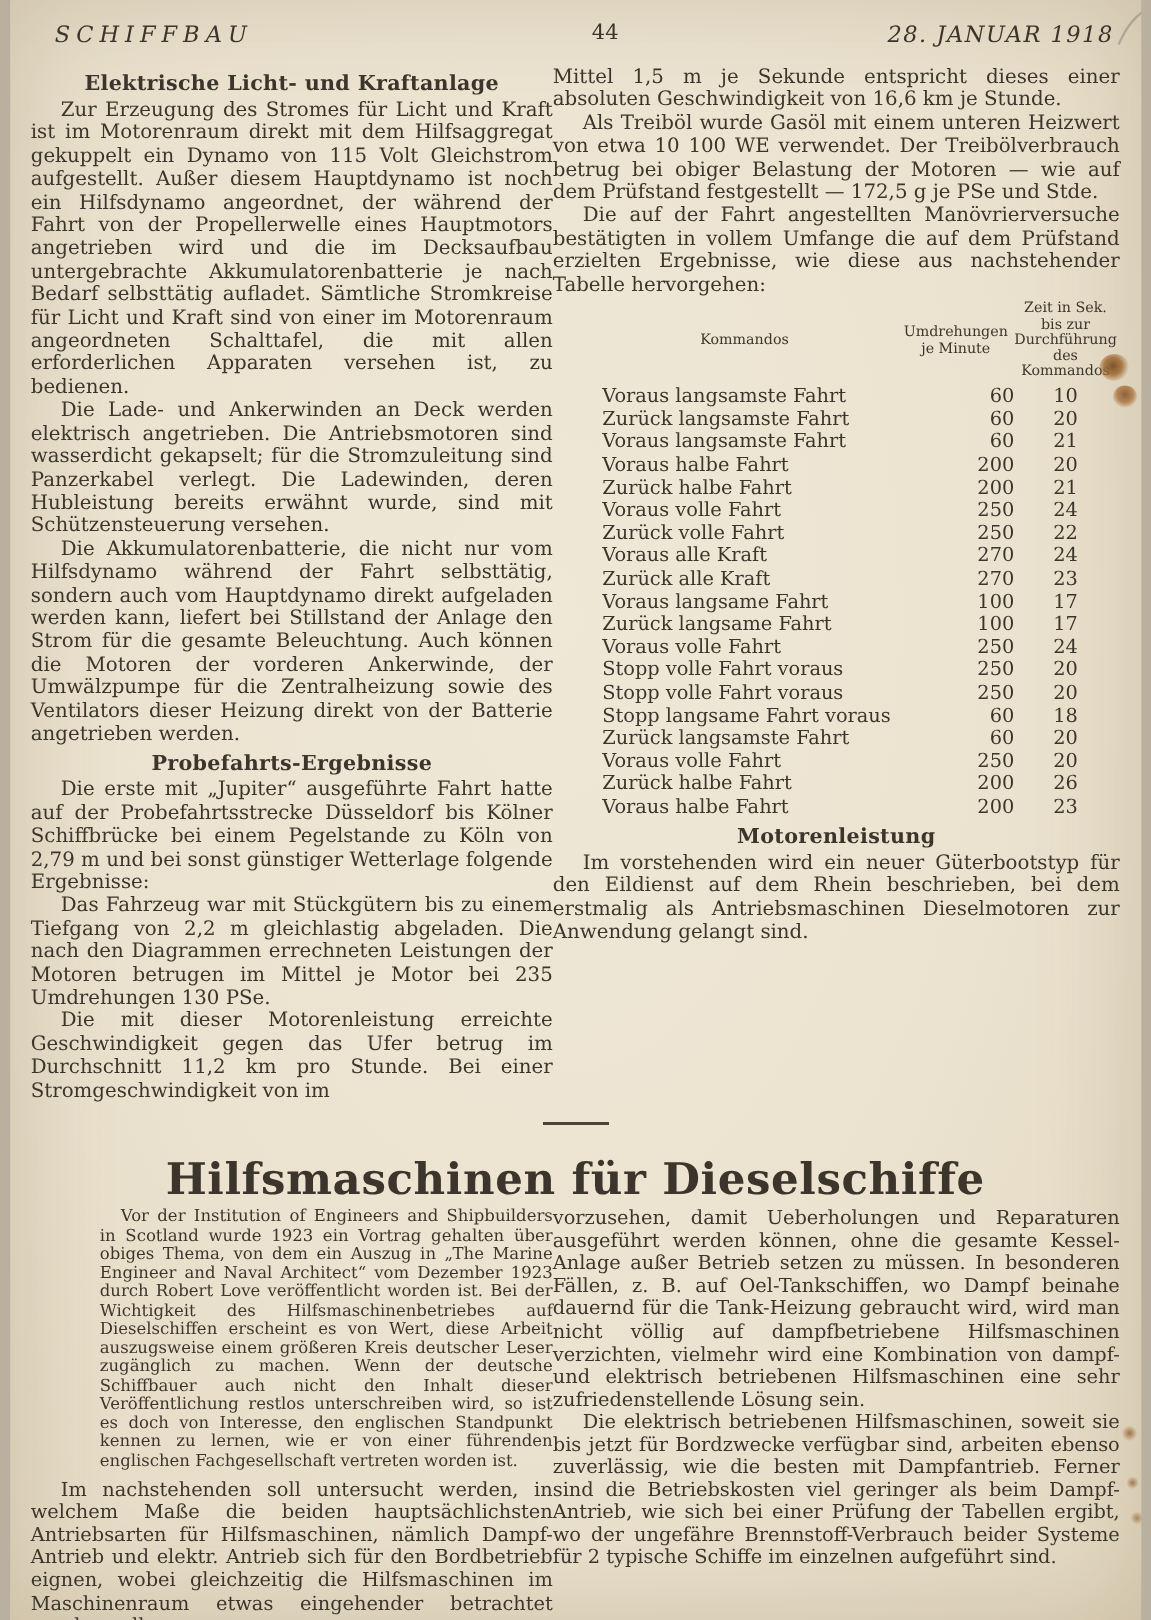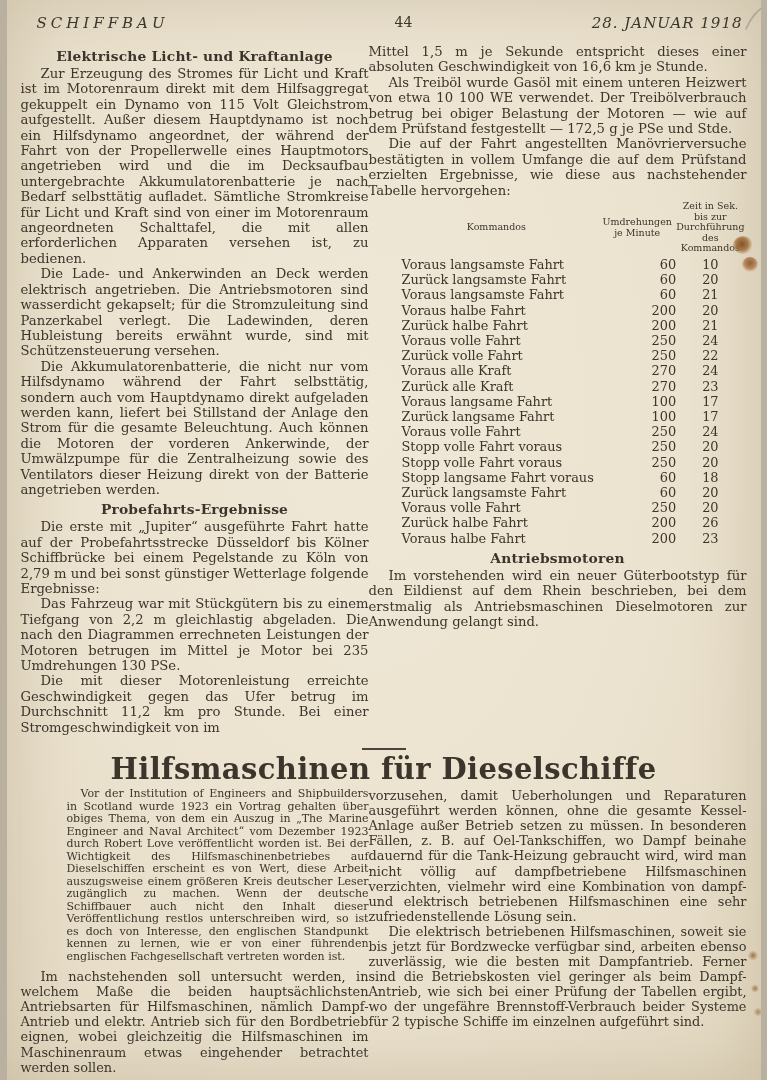--- a/index.html
+++ b/index.html
@@ -38,21 +38,21 @@
   table.man td{font-size:12.9px;line-height:15.2px;padding:0;vertical-align:baseline;flex-direction:column;}
   td.cmd{display:flex;align-items:baseline;}
   td.cmd .ct{white-space:nowrap;}
   td.cmd .leader{flex:1;height:12px;margin:0 8px 0 7px;
     background-image:radial-gradient(circle,rgba(62,55,45,.85) 1px,rgba(62,55,45,0) 1.4px);
     background-size:10px 4px;background-repeat:repeat-x;background-position:2px 7px;}
   td.u{text-align:right;padding-right:14px;}
   td.z{text-align:center;}
   
   .rule{width:44px;height:2px;background:#4a443b;margin:13px auto 2px;}
-  h1.title{margin:2px 0 2px;text-align:center;font-size:29px;font-weight:bold;letter-spacing:.4px;}
+  h1.title{margin:19px 0 2px;text-align:center;font-size:29px;font-weight:bold;letter-spacing:.4px;}
   .byline{text-align:center;font-size:13.5px;font-weight:bold;margin:2px 0 13px;}
   
   .a2 p{margin:0;font-size:12.9px;line-height:15.1px;text-align:justify;text-indent:20px;}
   .a2 p.cont{text-indent:0;}
   .a2 p.intro{margin-left:46px;font-size:11px;line-height:12.5px;text-indent:14px;margin-bottom:6px;}
   
   .stain{position:absolute;border-radius:50%;pointer-events:none;}
   .s1{left:726px;top:236px;width:20px;height:18px;
       background:radial-gradient(circle at 45% 45%, #6e3d14 0%, #a06a33 40%, rgba(160,106,51,0) 72%);opacity:.85;}
   .s2{left:735px;top:257px;width:16px;height:15px;
@@ -255,21 +255,21 @@
                 <td class="cmd">
                   <span class="ct">Voraus halbe Fahrt</span>
                   <span class="leader"></span>
                 </td>
                 <td class="u">200</td>
                 <td class="z">23</td>
               </tr>
           </tbody>
         </table>
 
-        <h3 class="shead">Antriebsmotoren</h3>
+        <h3 class="shead">Motorenleistung</h3>
         <p>Im vorstehenden wird ein neuer Güterbootstyp für den Eildienst auf dem Rhein beschrieben, bei dem erstmalig als Antriebsmaschinen Dieselmotoren zur Anwendung gelangt sind.</p>
       </div>
     </div>
   </section>
 
   <div class="rule"></div>
 
   <section class="a2">
     <h1 class="title">Hilfsmaschinen für Dieselschiffe</h1>
     <div class="cols">

